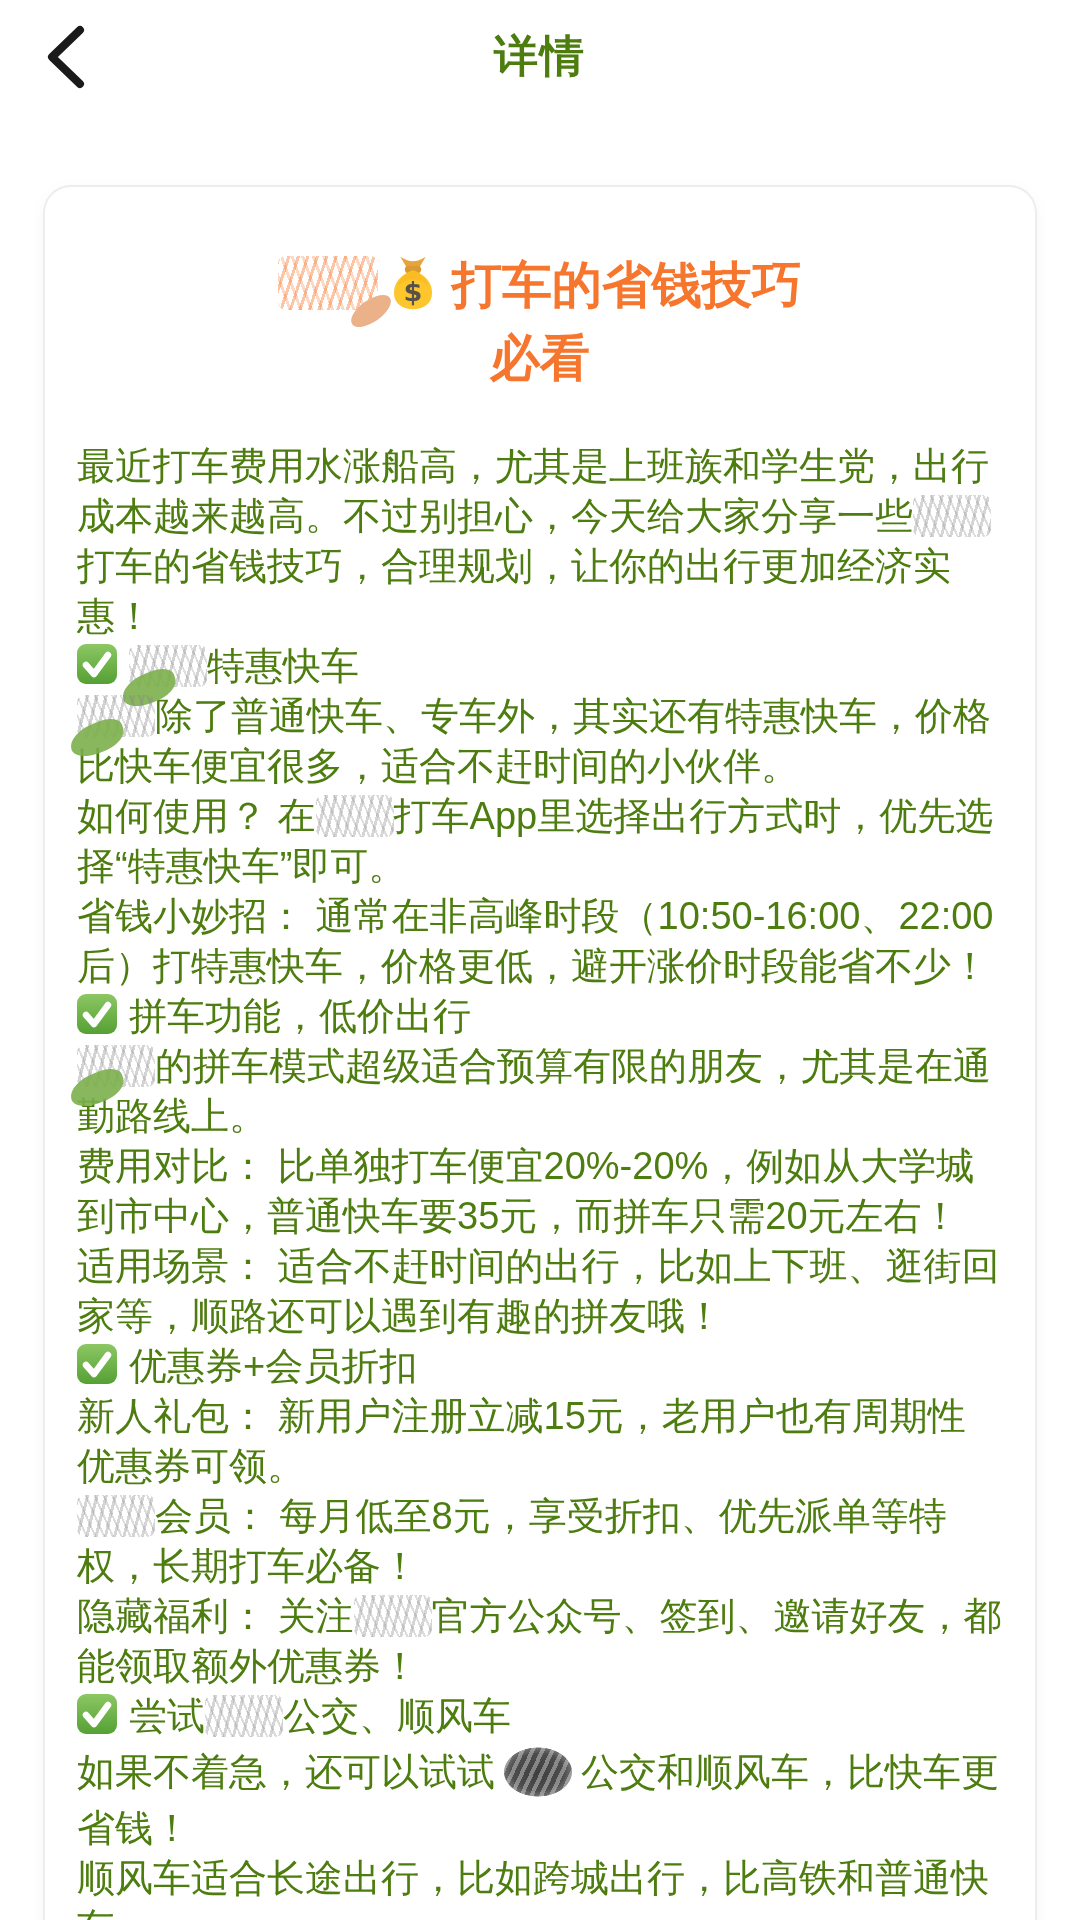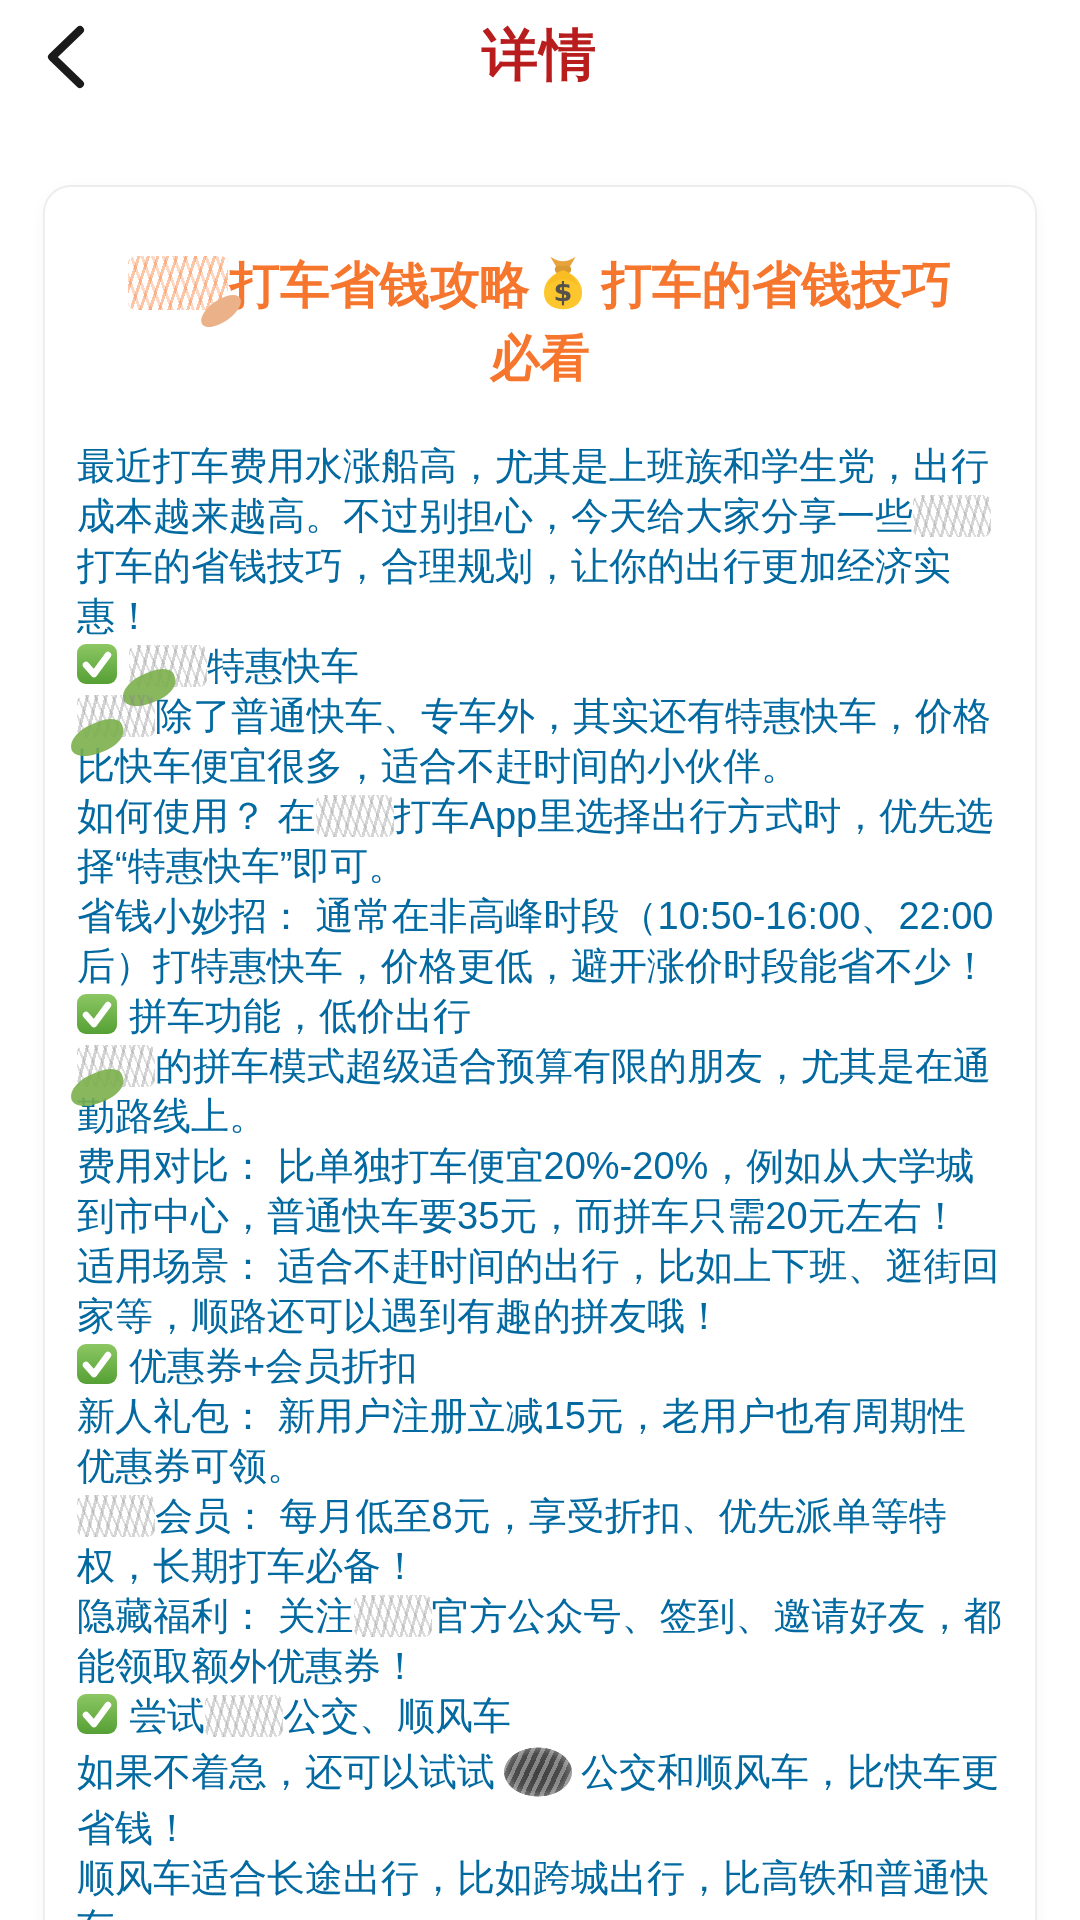--- a/index.html
+++ b/index.html
@@ -28,23 +28,23 @@
     height: 68px;
     background: none;
     border: none;
     padding: 0;
     cursor: pointer;
     display: flex;
     align-items: center;
     justify-content: flex-start;
   }
   .header-title {
-    font-size: 56px;
+    font-size: 44px;
     font-weight: 700;
-    color: #b91c1c;
+    color: #4d7c0f;
     letter-spacing: 2px;
   }
   
   .card {
     margin: 73px 43px 0 43px;
     background: #ffffff;
     border: 2px solid #ededed;
     border-radius: 28px;
     box-shadow: 0 4px 16px rgba(0,0,0,0.04);
     padding: 62px 32px 60px 32px;
@@ -65,21 +65,21 @@
     height: 58px;
     vertical-align: -10px;
     margin: 0 10px 0 4px;
   }
   
   .article-body { margin: 0; }
   .para {
     margin: 0;
     font-size: 38px;
     line-height: 50px;
-    color: #0369a1;
+    color: #4d7c0f;
     word-break: break-all;
   }
   
   .check {
     display: inline-block;
     width: 40px;
     height: 40px;
     border-radius: 9px;
     background: linear-gradient(180deg, #8CC763 0%, #55A035 100%);
     vertical-align: -5px;
@@ -156,21 +156,21 @@
       <svg width="46" height="66" viewBox="0 0 46 66">
         <path d="M38 6 L10 33 L38 60" fill="none" stroke="#1a1a1a" stroke-width="8" stroke-linecap="round" stroke-linejoin="round"></path>
       </svg>
     </span>
   </button>
   <div class="header-title">详情</div>
 </div>
 
 <div class="card">
   <h1 class="article-title">
-    <span class="scribble scribble--title"></span><span>打车省钱攻略</span><span class="moneybag">
+    <span class="scribble scribble--title"></span><span class="moneybag">
       <svg viewBox="0 0 64 64" width="58" height="58">
         <path d="M25 15 L18 3 Q26 8 32 8 Q38 8 46 3 L39 15 Z" fill="#E8A33D"></path>
         <rect x="23" y="13" width="18" height="8" rx="4" fill="#D99A34"></rect>
         <path d="M32 18 C18 23 11 32 11 43 C11 55 21 61 32 61 C43 61 53 55 53 43 C53 32 46 23 32 18 Z" fill="#FCC62C"></path>
         <path d="M32 18 C24 21 18 27 15 35 C21 30 27 28 32 28 C37 28 43 30 49 35 C46 27 40 21 32 18 Z" fill="#F7B81E" opacity="0.6"></path>
         <text x="32" y="52" font-size="30" font-weight="bold" text-anchor="middle" fill="#56514a" font-family="'DejaVu Sans', sans-serif">$</text>
       </svg>
     </span><span>打车的省钱技巧</span><br>
     <span>必看</span>
   </h1>

